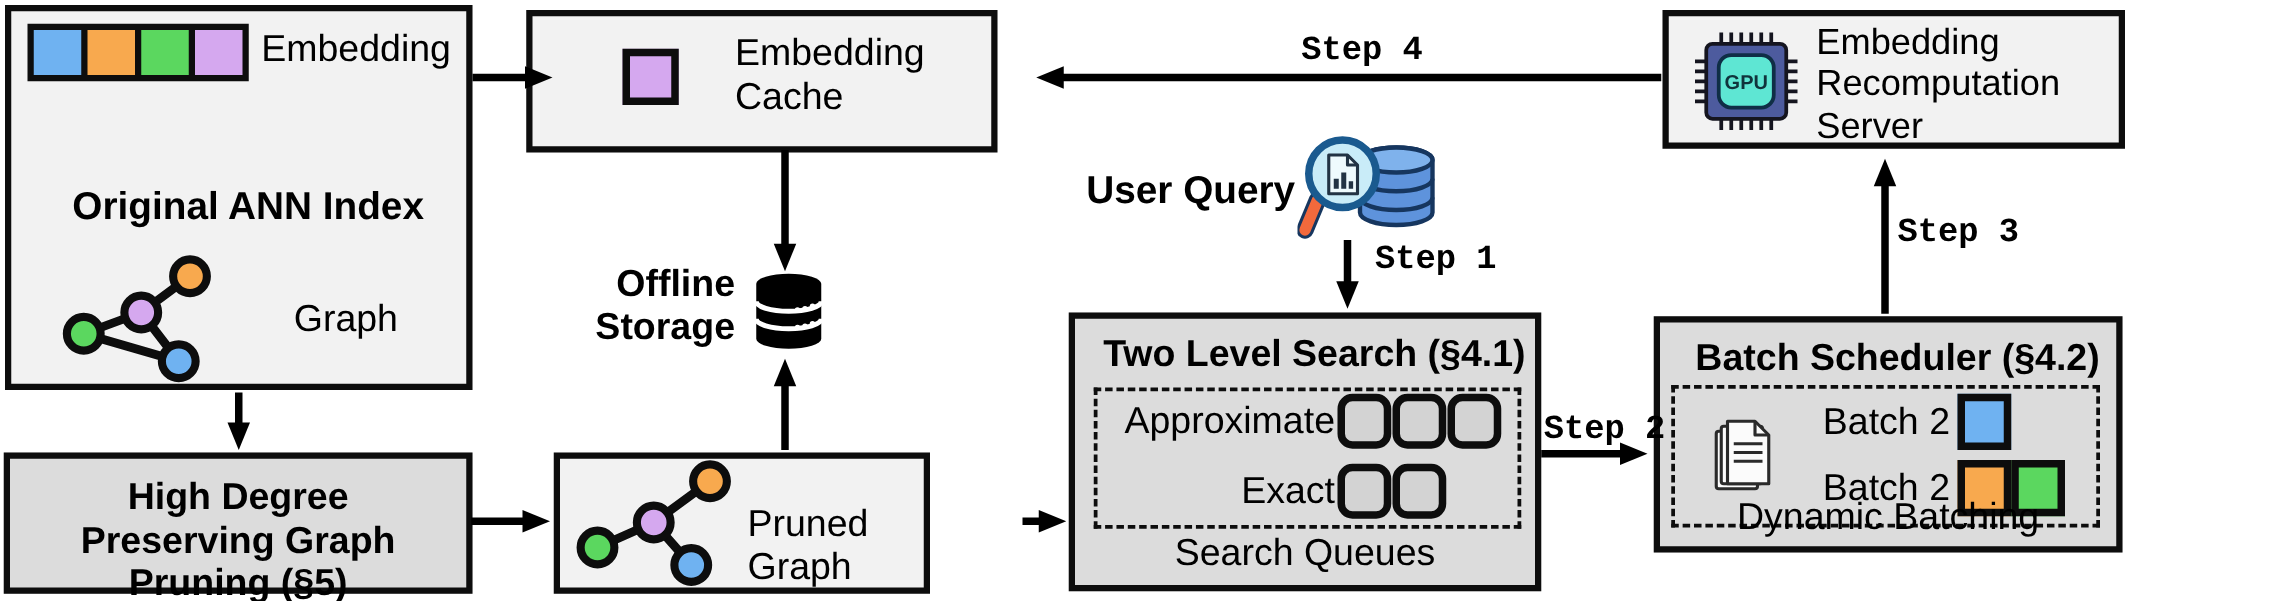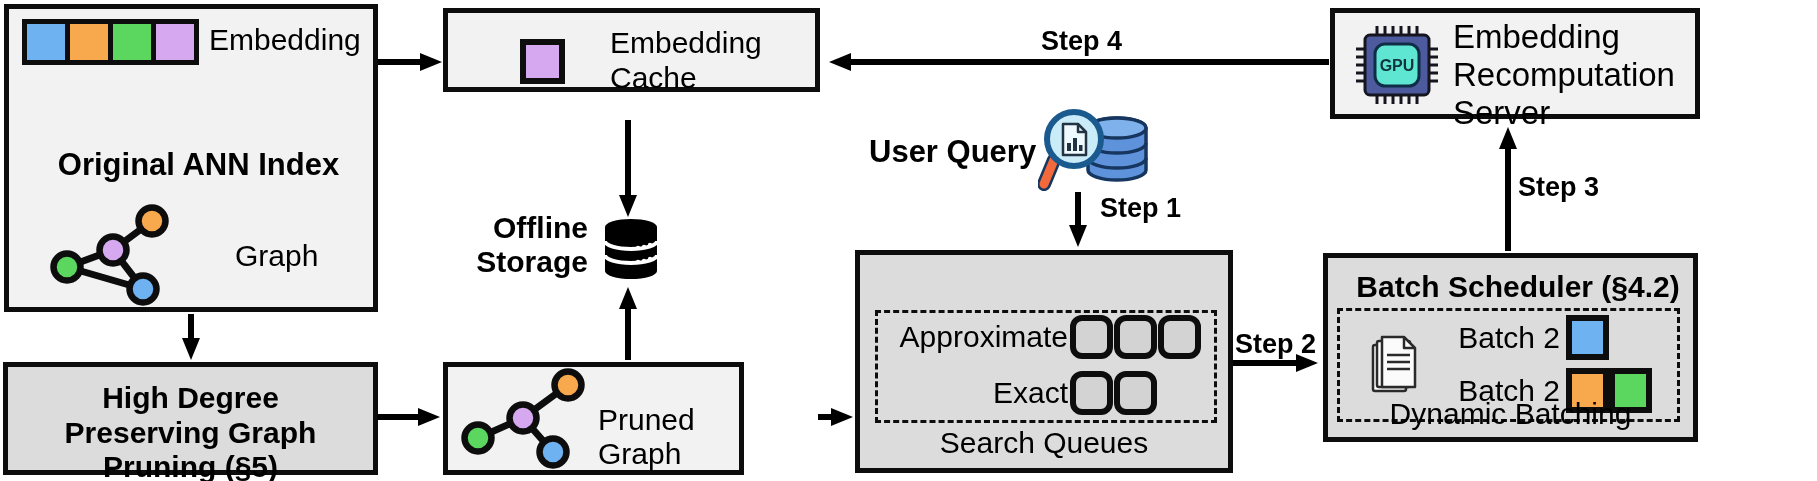--- a/index.html
+++ b/index.html
@@ -7,21 +7,21 @@
   body { width:1817px; height:481px; position:relative; font-family:"Liberation Sans", sans-serif; color:#000; overflow:hidden; }
 
   .box { position:absolute; border:5px solid #0d0d0d; z-index:1; }
   .light { background:#f2f2f2; }
   .dark  { background:#dcdcdc; }
 
   .abs { position:absolute; }
   .t-reg   { font-size:30px; font-weight:400; }
   .t-bold  { font-size:30px; font-weight:700; }
   .t-title { font-size:30px; font-weight:700;padding-left:15px; }
-  .t-step  { font-size:27px; font-weight:700; z-index:6; position:absolute; }
+  .t-step  { font-size:27px; font-weight:700; z-index:6; position:absolute;font-family:Liberation Mono, monospace; }
   .center  { text-align:center; width:100%; }
 
   
   .strip { position:absolute; left:13px; top:10px; display:flex; background:#0d0d0d; padding:5px; gap:5px; }
   .strip .cell { width:38px; height:36px; }
 
   .c-blue   { background:#6fb2f1; }
   .c-orange { background:#f8a94e; }
   .c-green  { background:#5bd75f; }
   .c-purple { background:#d5a8ef; }
@@ -66,38 +66,38 @@
     <g stroke="#0d0d0d" stroke-width="6.5">
       <circle cx="108" cy="20" r="13.5" fill="#f8a94e"></circle>
       <circle cx="69" cy="49" r="13.5" fill="#d5a8ef"></circle>
       <circle cx="23" cy="66" r="13.5" fill="#5bd75f"></circle>
       <circle cx="99" cy="88" r="13.5" fill="#6fb2f1"></circle>
     </g>
   </svg>
   <div class="abs t-reg" style="left:226px; top:230px;">Graph</div>
 </div>
 
-<div class="box light" style="left:443px; top:8px; width:377px; height:84px;">
+<div class="box light" style="left:421px; top:8px; width:377px; height:114px;">
   <div class="abs chip-sq c-purple" style="left:72px; top:26px; width:45px; height:45px;"></div>
   <div class="abs t-reg" style="left:162px; top:12px; width:190px; line-height:1.17;">Embedding Cache</div>
 </div>
 
 <div class="box light" style="left:1330px; top:8px; width:370px; height:111px;">
   <svg class="abs" style="left:20px; top:12px;" width="84" height="80" viewBox="0 0 84 80">
     <g stroke="#15151f" stroke-width="3">
       <path d="M22 1 V10 M30 1 V10 M38 1 V10 M46 1 V10 M54 1 V10 M62 1 V10" fill="none"></path>
       <path d="M22 70 V79 M30 70 V79 M38 70 V79 M46 70 V79 M54 70 V79 M62 70 V79" fill="none"></path>
       <path d="M1 24 H10 M1 32 H10 M1 40 H10 M1 48 H10 M1 56 H10" fill="none"></path>
       <path d="M74 24 H83 M74 32 H83 M74 40 H83 M74 48 H83 M74 56 H83" fill="none"></path>
     </g>
     <rect x="10" y="10" width="64" height="60" rx="5" fill="#4d5b9e" stroke="#15151f" stroke-width="3"></rect>
     <rect x="20" y="19" width="44" height="42" rx="10" fill="#5ee6d3" stroke="#0f2e46" stroke-width="3"></rect>
     <text x="42" y="46" text-anchor="middle" font-family="Liberation Sans, sans-serif" font-size="16" font-weight="bold" fill="#10333c">GPU</text>
   </svg>
-  <div class="abs t-reg" style="left:118px; top:5px; width:240px; font-size:33px; line-height:1.15;">Embedding Recomputation Server</div>
+  <div class="abs t-reg" style="left:118px; top:5px; width:240px; font-size:29px; line-height:1.15;">Embedding Recomputation Server</div>
 </div>
 
 <div class="abs t-bold" style="left:450px; top:211px; width:138px; text-align:right; line-height:1.12;">Offline Storage</div>
 <svg class="abs" style="left:603px; top:218px;" width="56" height="62" viewBox="0 0 56 62">
   <path d="M2 9 a26 8 0 0 1 52 0 V53 a26 8 0 0 1 -52 0 Z" fill="#000"></path>
   <path d="M2 23 a26 8 0 0 0 52 0 M2 37 a26 8 0 0 0 52 0" fill="none" stroke="#fff" stroke-width="4"></path>
   <g fill="#fff">
     <circle cx="35" cy="30" r="2.2"></circle>
       <circle cx="41" cy="29" r="2.2"></circle>
       <circle cx="47" cy="27" r="2.2"></circle>
@@ -120,20 +120,21 @@
     <path d="M40 16 v8 h8" fill="none"></path>
   </g>
   <g fill="#223344">
     <rect x="29" y="35" width="4" height="8"></rect>
     <rect x="35" y="30" width="4" height="13"></rect>
     <rect x="41" y="37" width="3.5" height="6"></rect>
   </g>
 </svg>
 
 <div class="box dark" style="left:855px; top:250px; width:378px; height:223px;">
+  <div class="abs t-title center" style="left:0; top:12px;">Two Level Search (§4.1)</div>
   <div class="dashed" style="left:15px; top:55px; width:342px; height:113px;">
     <div class="q-row" style="top:2px;">
       <div class="q-label">Approximate</div>
       <div class="q-squares">
         <div class="q-sq"></div>
         <div class="q-sq"></div>
         <div class="q-sq"></div>
       </div>
     </div>
     <div class="q-row" style="top:58px;">

